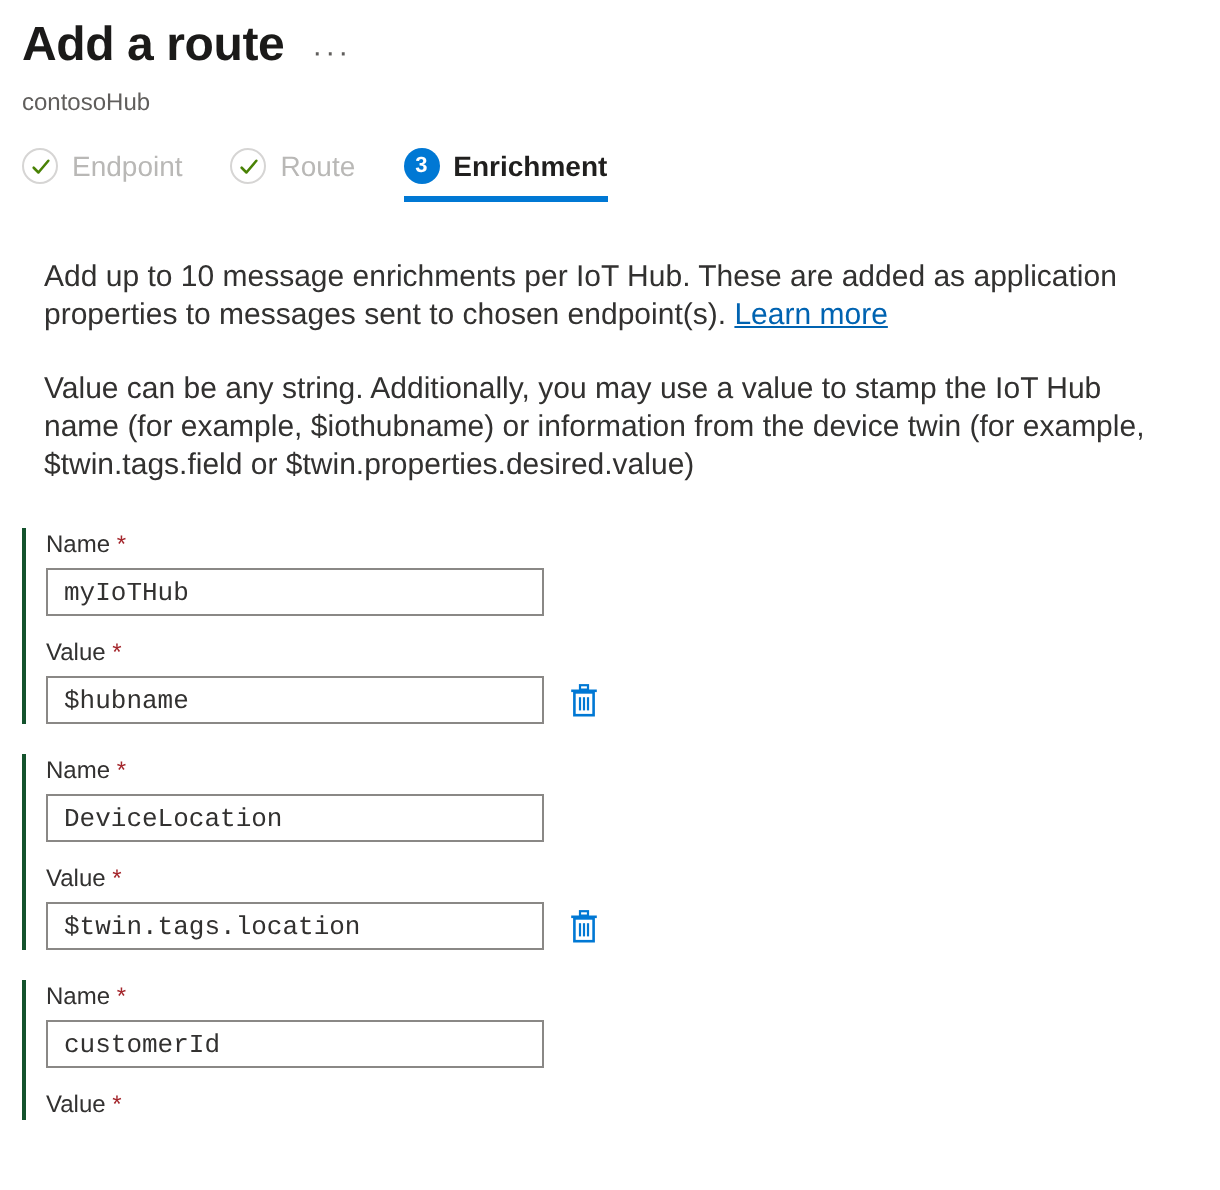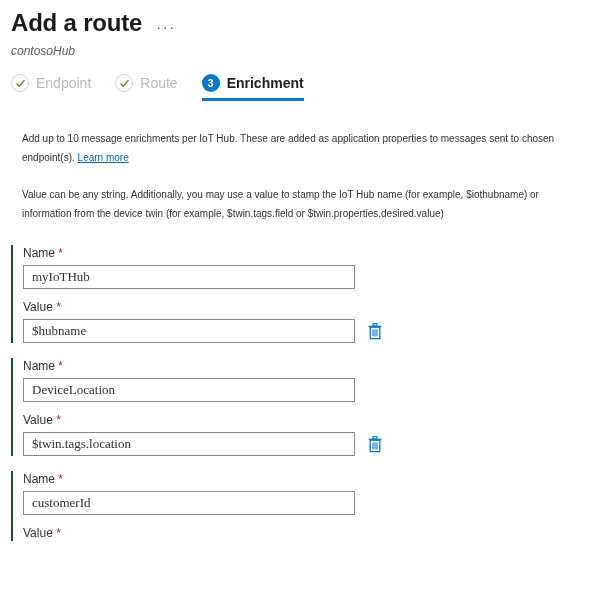--- a/index.html
+++ b/index.html
@@ -40,21 +40,20 @@
     cursor: pointer;
     user-select: none;
     position: relative;
     top: -4px;
   }
   .subtitle {
     font-size: 12px;
     color: #605e5c;
     margin-top: 5px;
     line-height: 16px;
-    font-style: italic;
   }
 
   
   .tabs {
     display: flex;
     align-items: flex-start;
     margin-top: 15px;
     padding-left: 11px;
   }
   .tab {
@@ -109,21 +108,21 @@
     justify-content: center;
     flex: none;
     line-height: 1;
   }
 
   
   .content {
     padding: 0 14px 0 22px;
   }
   .para {
-    font-size: 10px;
+    font-size: 15px;
     line-height: 19px;
     color: #323130;
     margin: 0;
     max-width: 560px;
   }
   .para-1 { margin-top: 28px; }
   .para-2 { margin-top: 18px; }
   .learn-more {
     color: #0063b1;
     text-decoration: underline;
@@ -154,27 +153,27 @@
   .req-star {
     color: #a4262c;
     font-size: 12px;
   }
   .field-row {
     display: flex;
     align-items: center;
     gap: 12px;
   }
   .text-input {
-    width: 332px;
+    width: 249px;
     height: 24px;
     box-sizing: border-box;
     border: 1px solid #8a8886;
     border-radius: 0;
     background: #ffffff;
-    font-family: Liberation Serif, serif;
+    font-family: Liberation Mono, monospace;
     font-size: 13px;
     color: #323130;
     padding: 0 8px;
     outline: none;
   }
   .delete-btn {
     background: none;
     border: none;
     padding: 0;
     cursor: pointer;

